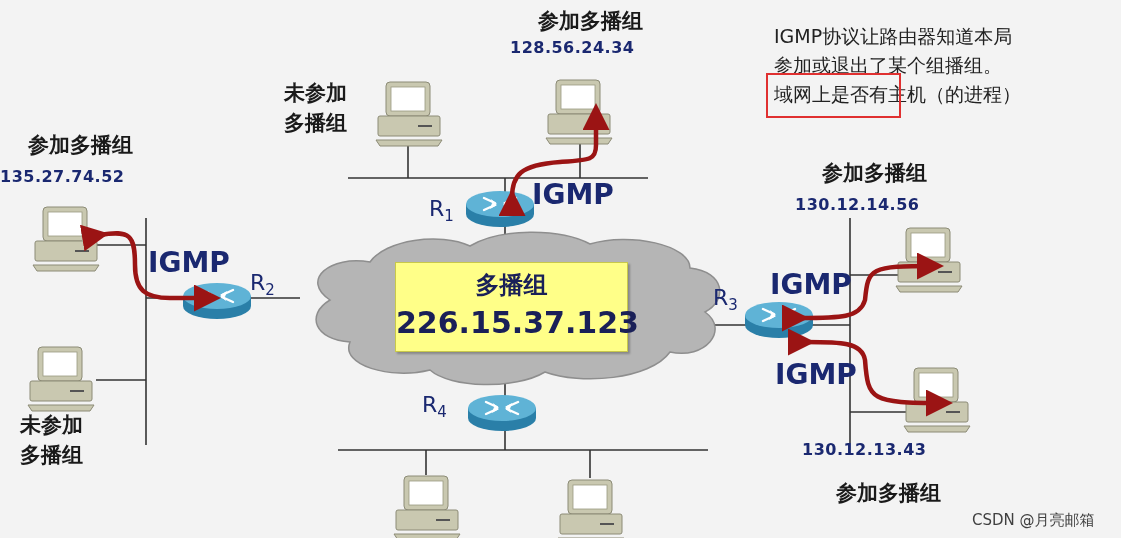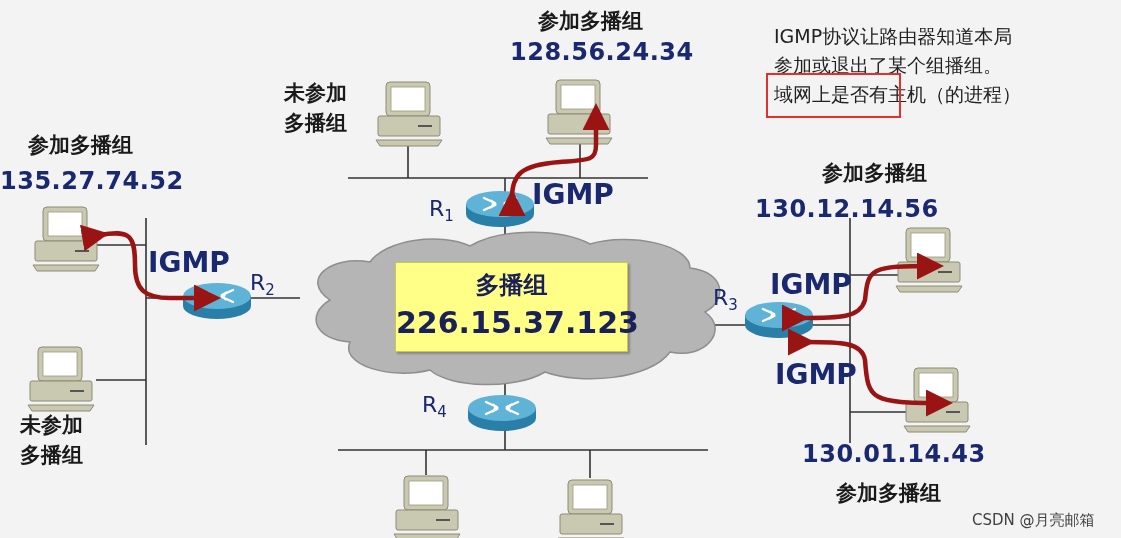--- a/index.html
+++ b/index.html
@@ -5,21 +5,21 @@
   html, body { margin: 0; padding: 0; }
   body {
     width: 1121px; height: 538px; overflow: hidden;
     background: #f3f3f3;
     font-family: "DejaVu Sans", "Liberation Sans", sans-serif;
     position: relative;
   }
   #stage { position: absolute; left: 0; top: 0; width: 1121px; height: 538px; }
   .lbl { position: absolute; white-space: nowrap; }
   .cn { color: #1a1a1a; font-size: 21px; font-weight: bold; line-height: 30px; }
-  .ip { color: #1a2870; font-size: 24px; font-weight: bold; letter-spacing: 0.5px; }
+  .ip { color: #1a2870; font-size: 16px; font-weight: bold; letter-spacing: 0.5px; }
   .igmp { color: #1a2870; font-size: 28px; font-weight: bold; }
   .rname { color: #1a2870; font-size: 22px; font-weight: normal; }
   .rname sub { font-size: 15px; vertical-align: -5px; }
   .note { color: #222; font-size: 19px; line-height: 29px; }
   .note-box {
     position: absolute; border: 2px solid #e03030;
   }
   .mcast-box {
     position: absolute; background: #ffff88; border: 1px solid #c8c84a;
     box-shadow: 2px 2px 2px rgba(0,0,0,0.25);
@@ -142,23 +142,23 @@
 <div class="lbl cn" style="left:28px; top:130px;">参加多播组</div>
 <div class="lbl ip" style="left:0px; top:167px;">135.27.74.52</div>
 <div class="lbl igmp" style="left:148px; top:246px;">IGMP</div>
 <div class="lbl rname" style="left:250px; top:270px;"><span>R</span><sub>2</sub></div>
 <div class="lbl cn" style="left:20px; top:410px;">
   <div>未参加</div>
   <div>多播组</div>
 </div>
 
 <div class="lbl cn" style="left:822px; top:158px;">参加多播组</div>
-<div class="lbl ip" style="left:755px; top:195px;">130.12.14.56</div>
+<div class="lbl ip" style="left:795px; top:195px;">130.12.14.56</div>
 <div class="lbl igmp" style="left:770px; top:268px;">IGMP</div>
 <div class="lbl rname" style="left:713px; top:285px;"><span>R</span><sub>3</sub></div>
 <div class="lbl igmp" style="left:775px; top:358px;">IGMP</div>
-<div class="lbl ip" style="left:802px; top:440px;">130.01.14.43</div>
+<div class="lbl ip" style="left:802px; top:440px;">130.12.13.43</div>
 <div class="lbl cn" style="left:836px; top:478px;">参加多播组</div>
 
 <div class="lbl rname" style="left:422px; top:392px;"><span>R</span><sub>4</sub></div>
 
 <div class="lbl wm" style="left:972px; top:511px;">CSDN @月亮邮箱</div>
 </div>
 
 </body></html>

